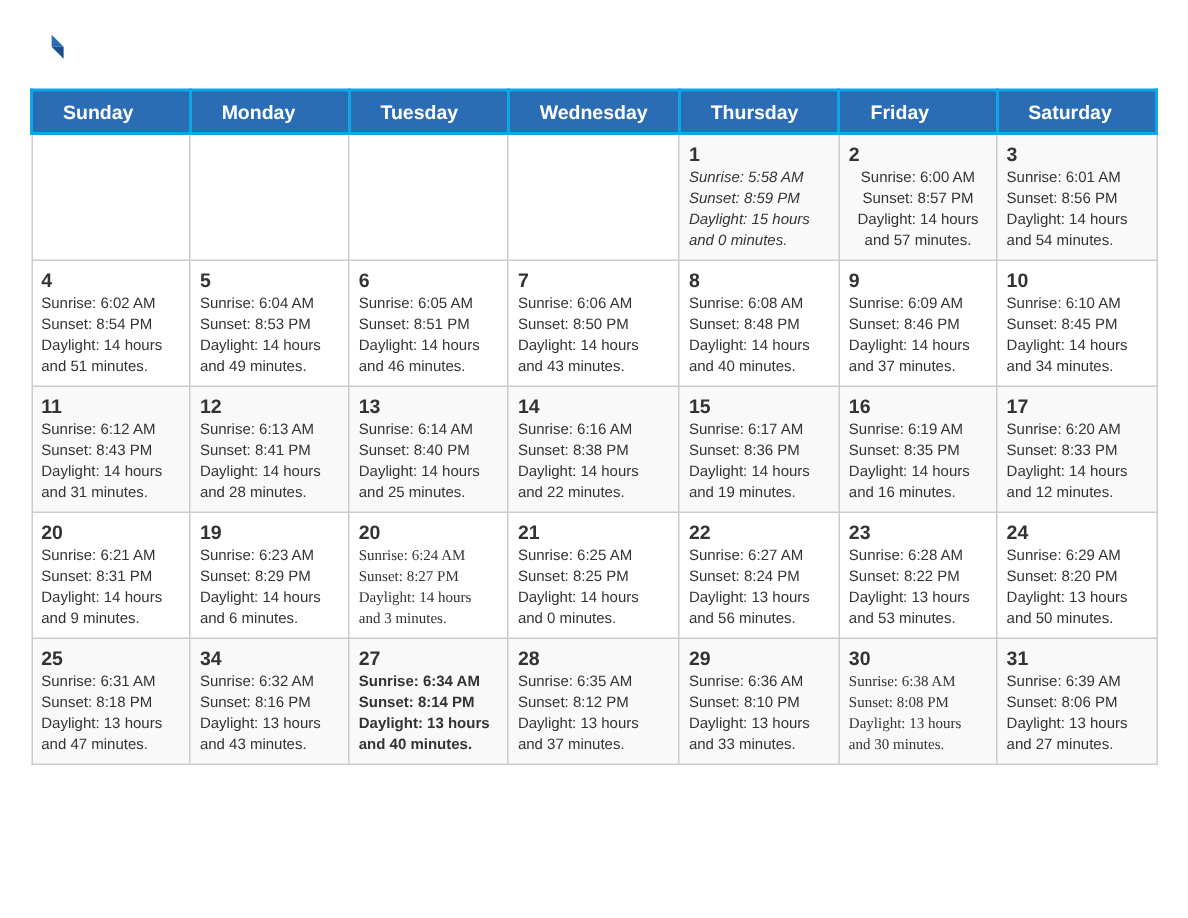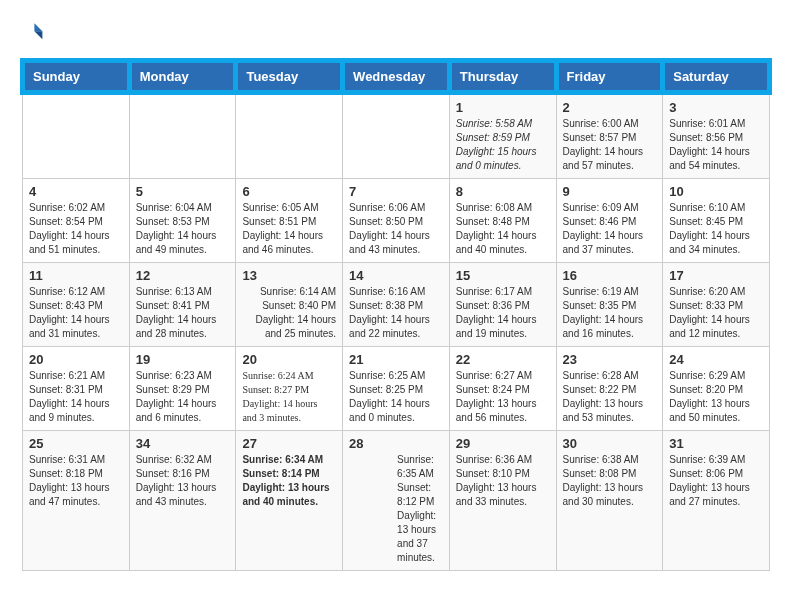--- a/index.html
+++ b/index.html
@@ -40,23 +40,23 @@
     }
     table {
       width: 100%;
       border-collapse: collapse;
     }
     thead tr th {
       background-color: #2a6db5;
       color: #fff;
       font-size: 13px;
       font-weight: bold;
-      padding: 6px 8px;
+      padding: 6px 20px;
       text-align: left;
-      border: 5px solid #0ea5e9;
+      border: 2px solid #0ea5e9;
     }
     tbody tr td {
       border: 1px solid #ccc;
       vertical-align: top;
       padding: 5px 6px;
       font-size: 10.5px;
       color: #333;
       width: calc(100% / 7);
       min-height: 80px;
       background: #fff;
@@ -122,21 +122,21 @@
         <td class="empty-cell"></td>
         <td>
           <span class="day-number">1</span>
           <div class="day-info" style="white-space: pre-line; font-style: italic;">Sunrise: 5:58 AM
 Sunset: 8:59 PM
 Daylight: 15 hours
 and 0 minutes.</div>
         </td>
         <td>
           <span class="day-number">2</span>
-          <div class="day-info" style="white-space: pre-line;">Sunrise: 6:00 AM
+          <div class="day-info" style="white-space: pre-line; text-align: center;">Sunrise: 6:00 AM
 Sunset: 8:57 PM
 Daylight: 14 hours
 and 57 minutes.</div>
         </td>
         <td>
           <span class="day-number">3</span>
           <div class="day-info" style="white-space: pre-line;">Sunrise: 6:01 AM
 Sunset: 8:56 PM
 Daylight: 14 hours
 and 54 minutes.</div>
@@ -203,21 +203,21 @@
         </td>
         <td>
           <span class="day-number">12</span>
           <div class="day-info" style="white-space: pre-line;">Sunrise: 6:13 AM
 Sunset: 8:41 PM
 Daylight: 14 hours
 and 28 minutes.</div>
         </td>
         <td>
           <span class="day-number">13</span>
-          <div class="day-info" style="white-space: pre-line; text-align: right;">Sunrise: 6:14 AM
+          <div class="day-info" style="white-space: pre-line;">Sunrise: 6:14 AM
 Sunset: 8:40 PM
 Daylight: 14 hours
 and 25 minutes.</div>
         </td>
         <td>
           <span class="day-number">14</span>
           <div class="day-info" style="white-space: pre-line;">Sunrise: 6:16 AM
 Sunset: 8:38 PM
 Daylight: 14 hours
 and 22 minutes.</div>
@@ -312,35 +312,35 @@
         </td>
         <td>
           <span class="day-number">27</span>
           <div class="day-info" style="white-space: pre-line; font-weight: bold;">Sunrise: 6:34 AM
 Sunset: 8:14 PM
 Daylight: 13 hours
 and 40 minutes.</div>
         </td>
         <td>
           <span class="day-number">28</span>
-          <div class="day-info" style="white-space: pre-line; margin-left: 48px;">Sunrise: 6:35 AM
+          <div class="day-info" style="white-space: pre-line;">Sunrise: 6:35 AM
 Sunset: 8:12 PM
 Daylight: 13 hours
 and 37 minutes.</div>
         </td>
         <td>
           <span class="day-number">29</span>
           <div class="day-info" style="white-space: pre-line;">Sunrise: 6:36 AM
 Sunset: 8:10 PM
 Daylight: 13 hours
 and 33 minutes.</div>
         </td>
         <td>
           <span class="day-number">30</span>
-          <div class="day-info" style="white-space: pre-line;">Sunrise: 6:38 AM
+          <div class="day-info" style="white-space: pre-line; font-family: Liberation Serif, serif;">Sunrise: 6:38 AM
 Sunset: 8:08 PM
 Daylight: 13 hours
 and 30 minutes.</div>
         </td>
         <td>
           <span class="day-number">31</span>
           <div class="day-info" style="white-space: pre-line;">Sunrise: 6:39 AM
 Sunset: 8:06 PM
 Daylight: 13 hours
 and 27 minutes.</div>

